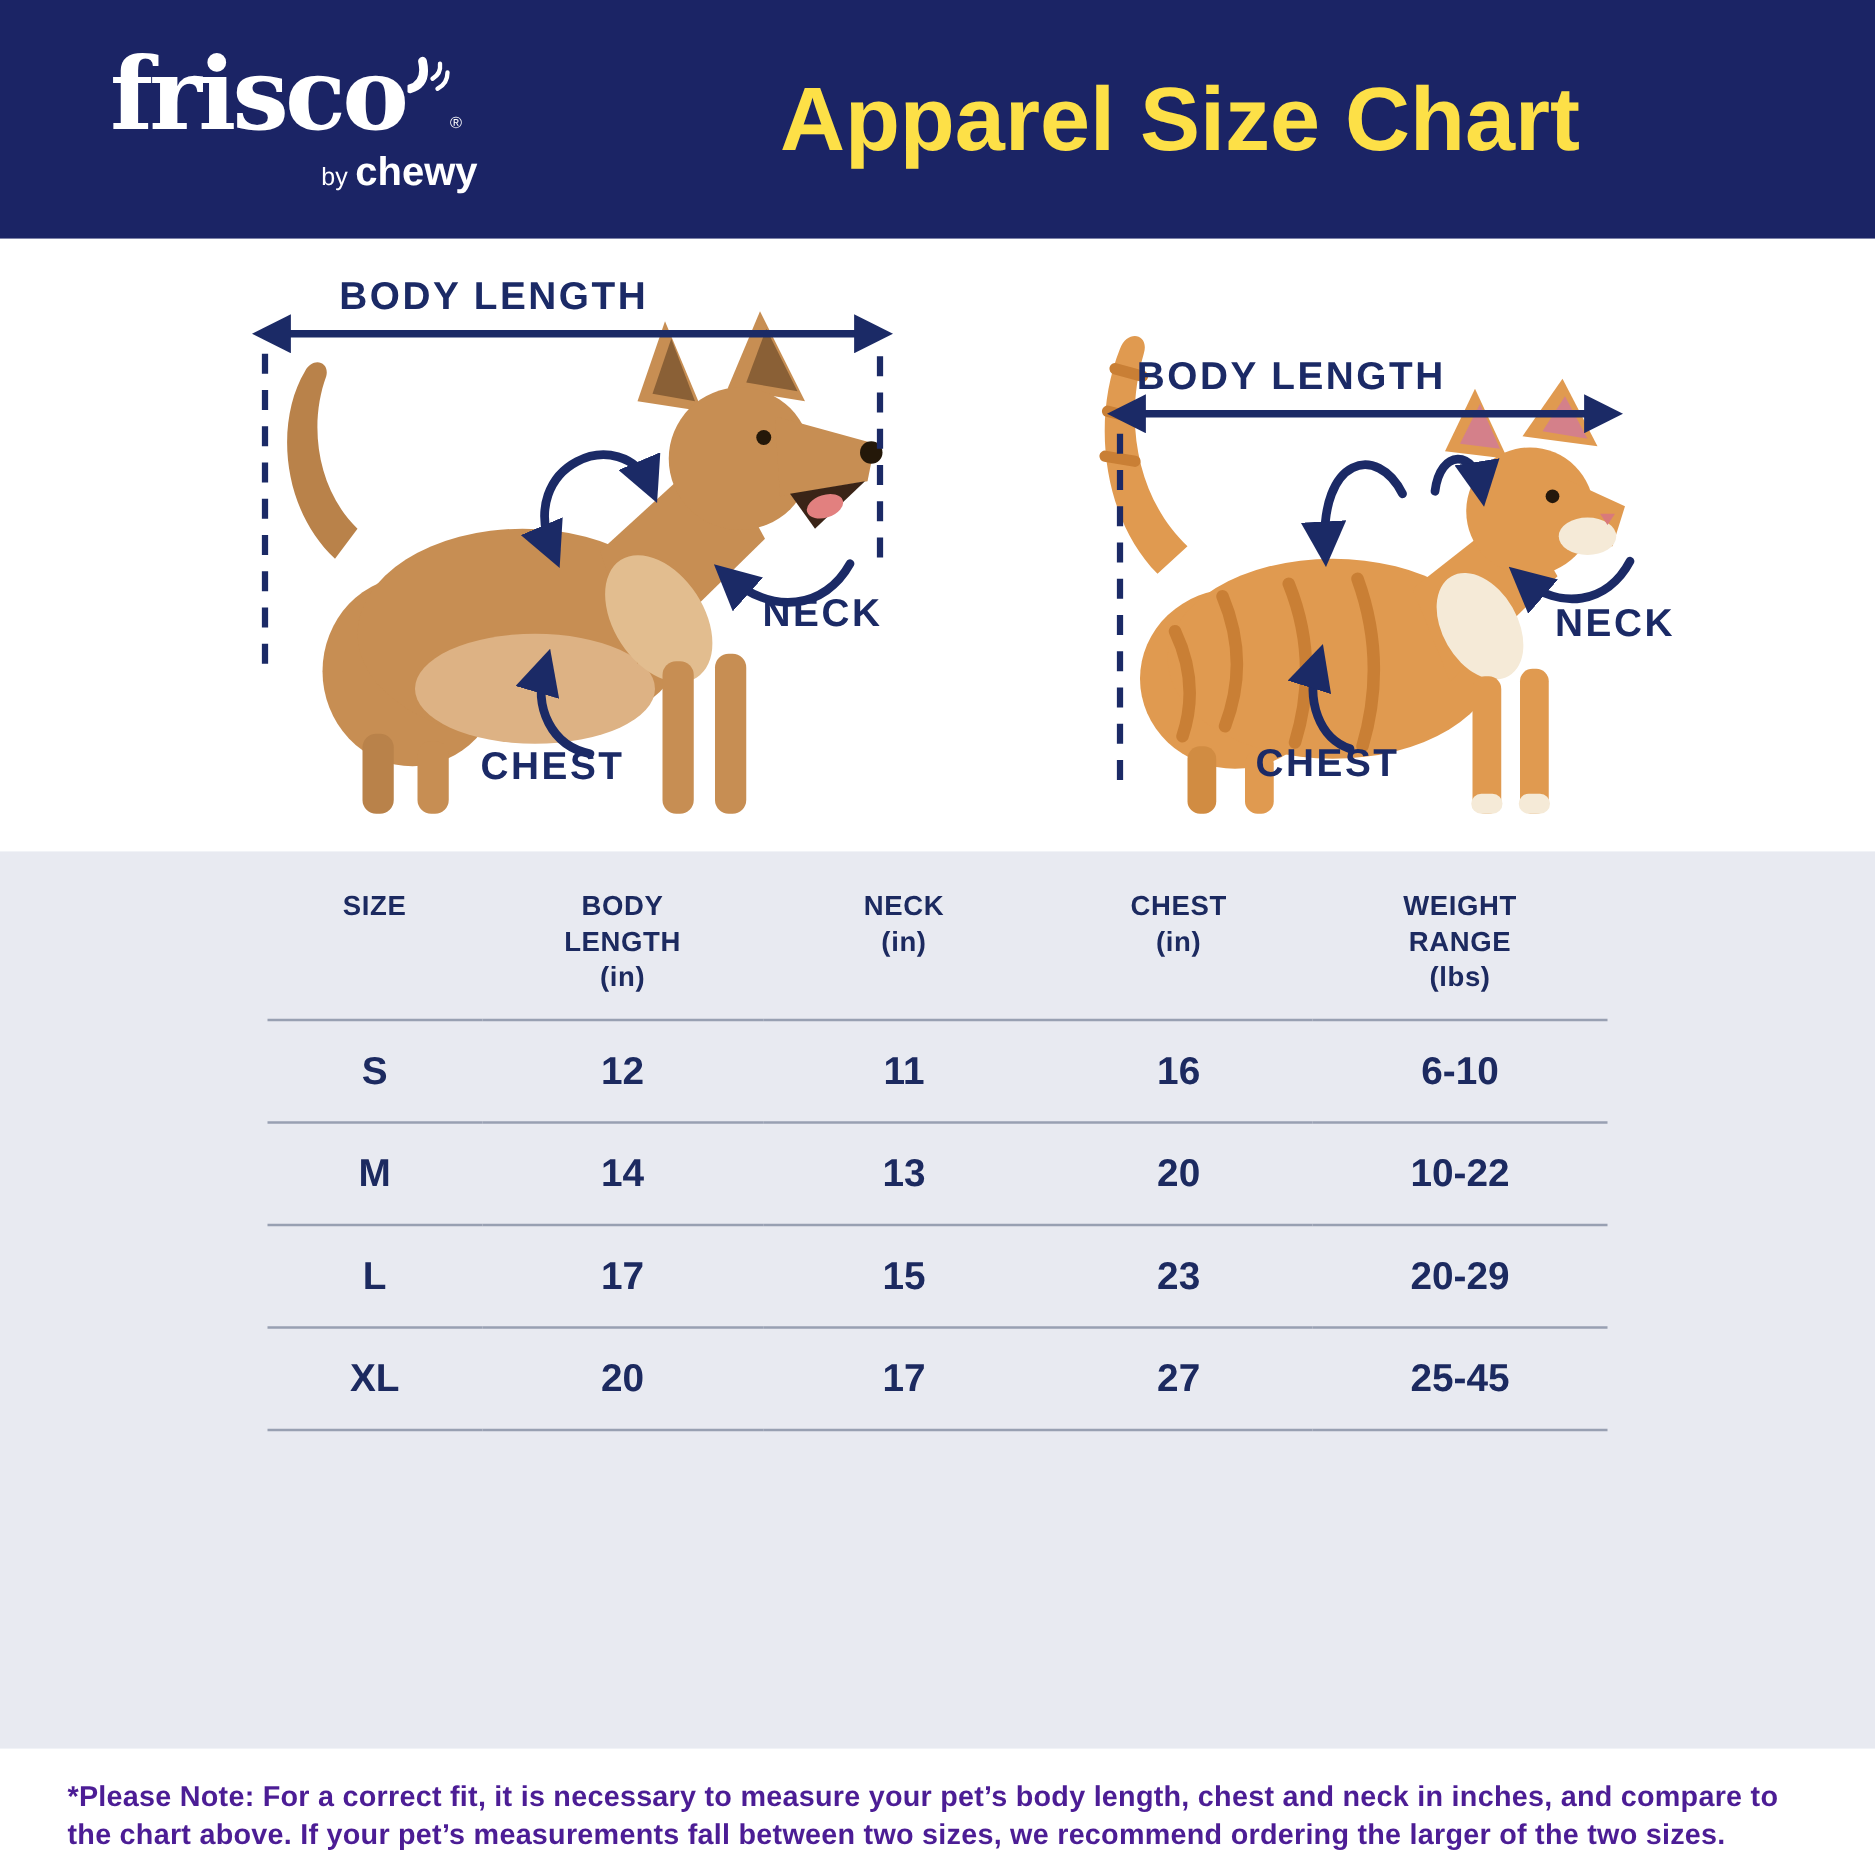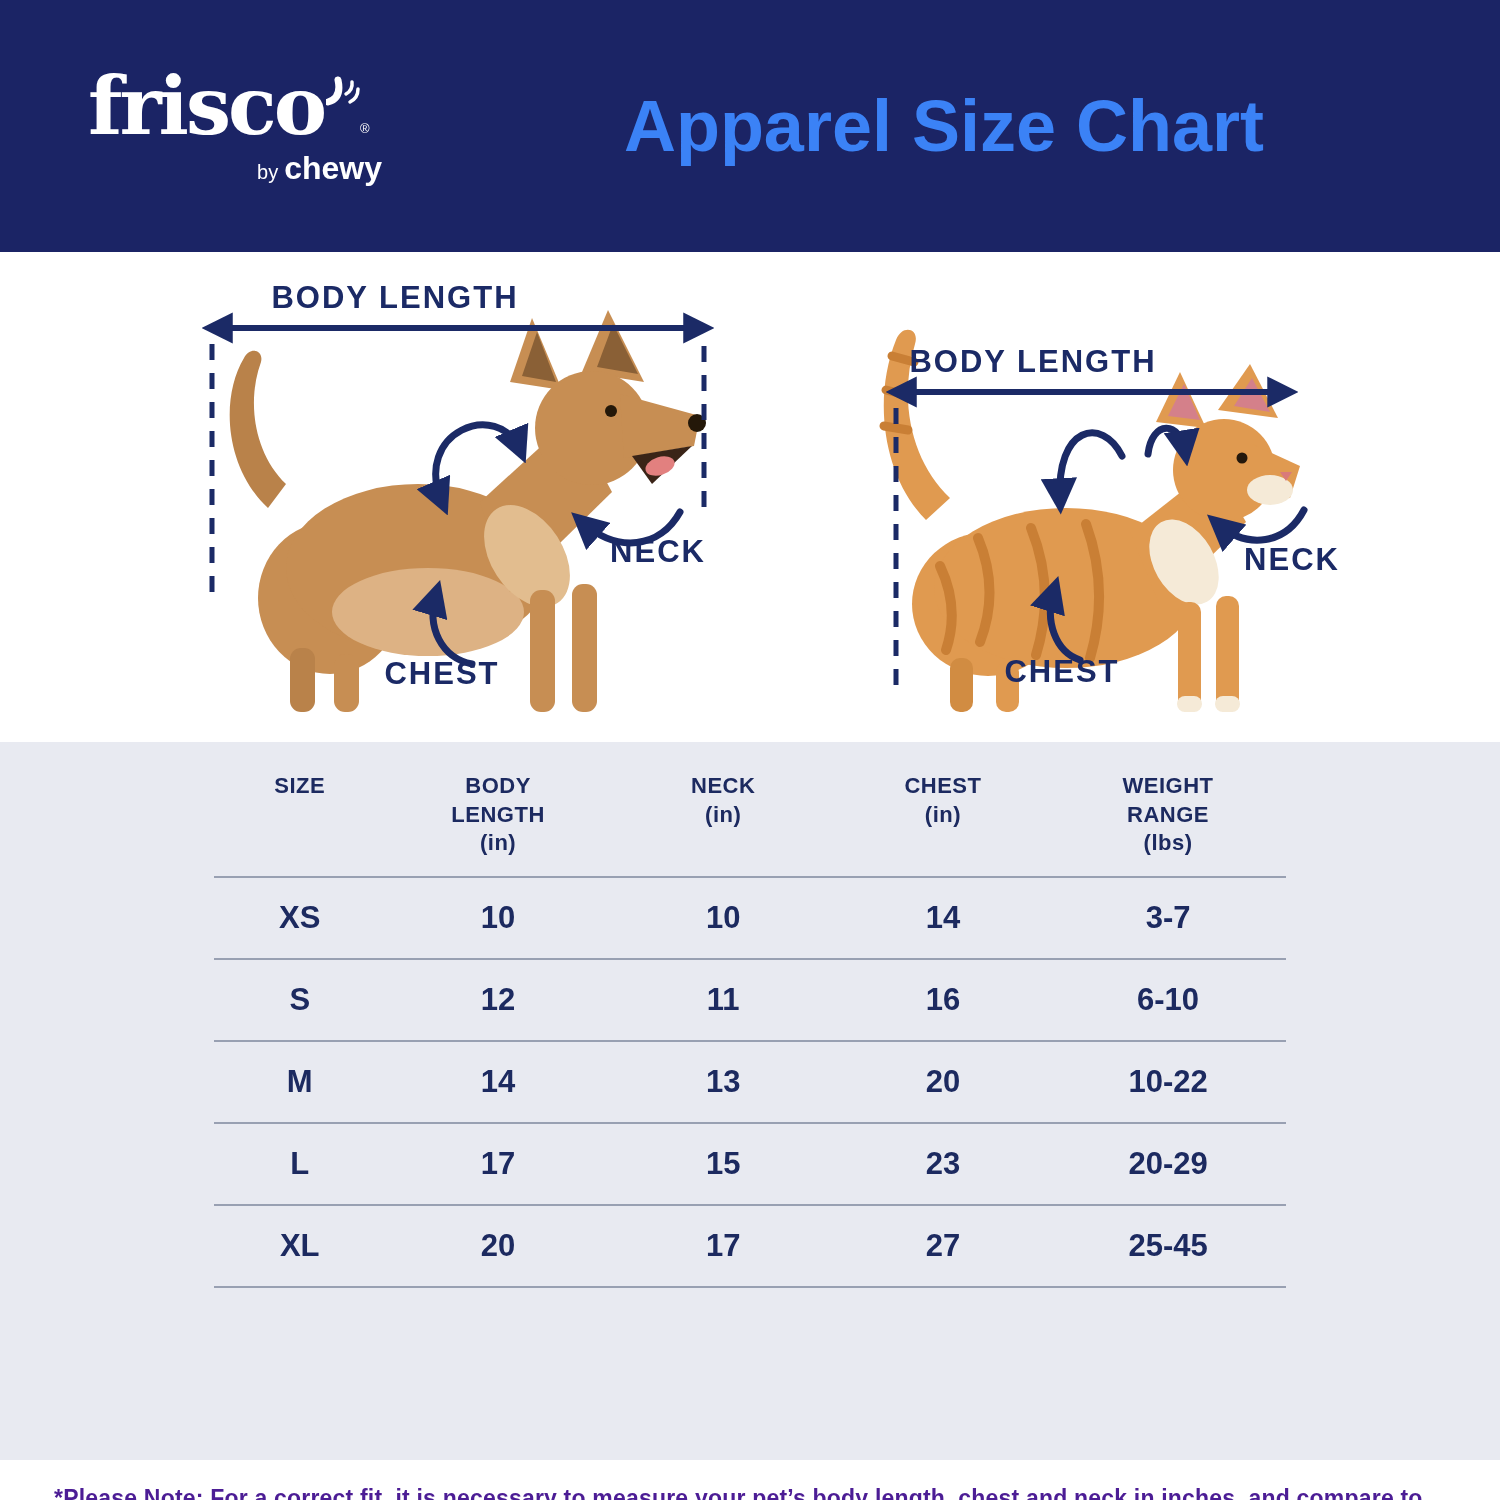--- a/index.html
+++ b/index.html
@@ -1,30 +1,30 @@
 <!DOCTYPE html>
 <html><head>
 <meta charset="utf-8">
 <style>
   * { margin:0; padding:0; box-sizing:border-box; }
   html,body { width:1500px; height:1500px; background:#ffffff; font-family:"Liberation Sans", sans-serif; }
   .page { width:1500px; height:1500px; display:flex; flex-direction:column; overflow:hidden; }
 
   
-  .header { height:252px; background:#1b2465; display:flex; align-items:center; flex:0 0 auto; }
+  .header { height:191px; background:#1b2465; display:flex; align-items:center; flex:0 0 auto; }
   .logo-block { width:300px; margin-left:88px; color:#ffffff; position:relative; }
   .logo-main { display:flex; align-items:flex-start; }
   .logo-frisco { font-family:"DejaVu Serif", serif; font-weight:bold; font-size:80px; line-height:1; letter-spacing:-3px; }
   .logo-swoosh { margin-top:6px; margin-left:2px; }
   .logo-reg { font-size:13px; align-self:flex-end; margin-bottom:10px; }
   .logo-byline { text-align:right; margin-top:4px; padding-right:6px; }
   .logo-by { font-size:20px; font-weight:normal; margin-right:6px; }
   .logo-chewy { font-size:32px; font-weight:bold; letter-spacing:0px; }
   .title-zone { flex:1; text-align:center; }
-  .page-title { color:#3b82f6; font-size:72px; font-weight:bold; letter-spacing:0px;text-align:center; }
+  .page-title { color:#fde047; font-size:72px; font-weight:bold; letter-spacing:0px;text-align:center; }
 
   
   .diagrams { height:490px; background:#ffffff; position:relative; flex:0 0 auto; }
   .svg-dog { position:absolute; left:180px; top:8px; }
   .svg-cat { position:absolute; left:828px; top:8px; }
   text.diag-label { font-family:"Liberation Sans", sans-serif; font-weight:bold; font-size:31px; fill:#1b2a66; letter-spacing:2px; }
 
   
   .table-section { height:718px; background:#e8eaf1; flex:0 0 auto; padding-top:14px; }
   table.size-table { width:1072px; margin:0 auto; border-collapse:collapse; table-layout:fixed; }
@@ -169,27 +169,20 @@
 (in)</th>
             <th>CHEST
 (in)</th>
             <th>WEIGHT
 RANGE
 (lbs)</th>
           </tr>
       </thead>
       <tbody>
           <tr>
-            <td>XS</td>
-            <td>10</td>
-            <td>10</td>
-            <td>14</td>
-            <td>3-7</td>
-          </tr>
-          <tr>
             <td>S</td>
             <td>12</td>
             <td>11</td>
             <td>16</td>
             <td>6-10</td>
           </tr>
           <tr>
             <td>M</td>
             <td>14</td>
             <td>13</td>

